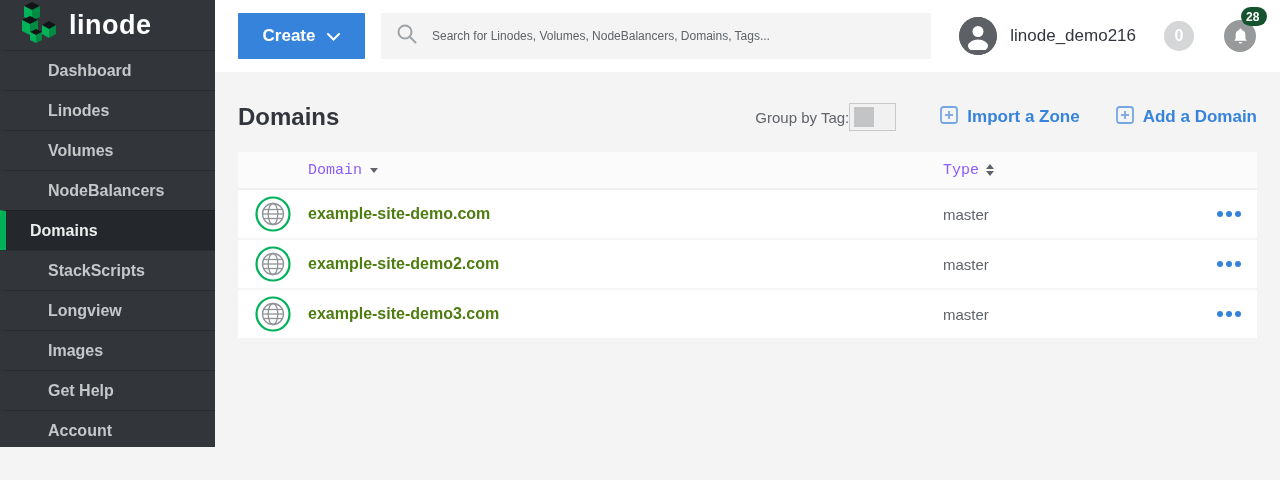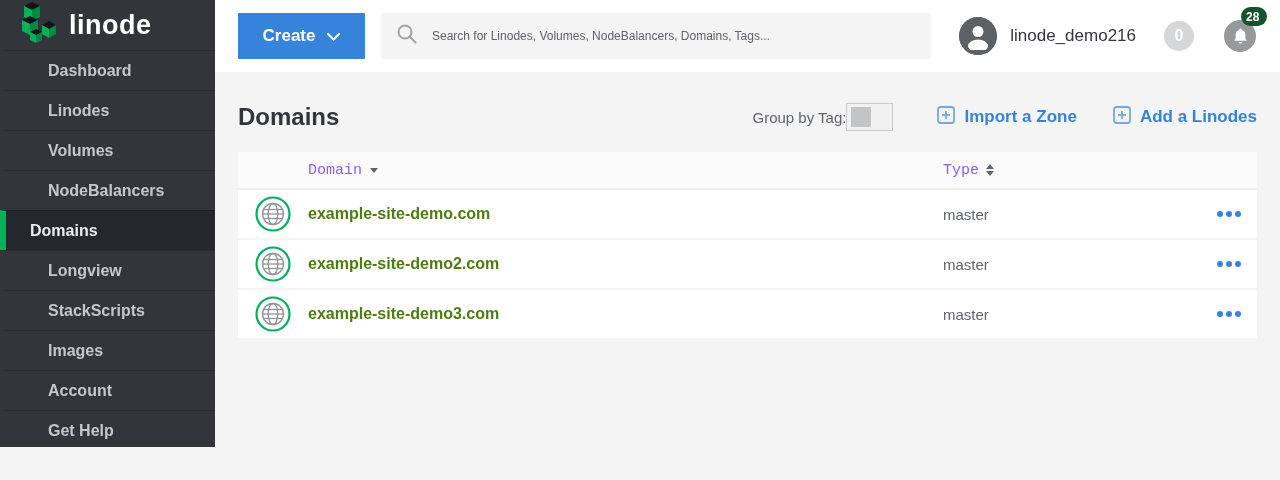--- a/index.html
+++ b/index.html
@@ -226,37 +226,37 @@
 
         <div class="nav-item">
           <span>NodeBalancers</span>
         </div>
 
         <div class="nav-item active">
           <span>Domains</span>
         </div>
 
         <div class="nav-item">
+          <span>StackScripts</span>
+        </div>
+
+        <div class="nav-item">
           <span>Longview</span>
         </div>
 
         <div class="nav-item">
-          <span>StackScripts</span>
-        </div>
-
-        <div class="nav-item">
           <span>Images</span>
         </div>
 
         <div class="nav-item">
+          <span>Get Help</span>
+        </div>
+
+        <div class="nav-item">
           <span>Account</span>
-        </div>
-
-        <div class="nav-item">
-          <span>Get Help</span>
         </div>
 
     </nav>
   </aside>
 
   <div class="main">
 
     <header class="topbar">
       <button class="create-btn">
         <span>Create</span>
@@ -323,21 +323,21 @@
             <span>Import a Zone</span>
           </a>
           <a class="action-link add">
             <span>
               <svg width="18" height="18" viewBox="0 0 18 18">
                   <rect x="1" y="1" width="16" height="16" rx="2.5" fill="none" stroke="#74a7e4" stroke-width="1.8"></rect>
                   <line x1="9" y1="5" x2="9" y2="13" stroke="#74a7e4" stroke-width="1.8"></line>
                   <line x1="5" y1="9" x2="13" y2="9" stroke="#74a7e4" stroke-width="1.8"></line>
                 </svg>
             </span>
-            <span>Add a Linodes</span>
+            <span>Add a Domain</span>
           </a>
         </div>
       </div>
 
       <div class="table">
         <div class="t-row t-head">
           <div class="col-domain">
             <span>Domain</span>
             <span class="caret-down"></span>
           </div>

